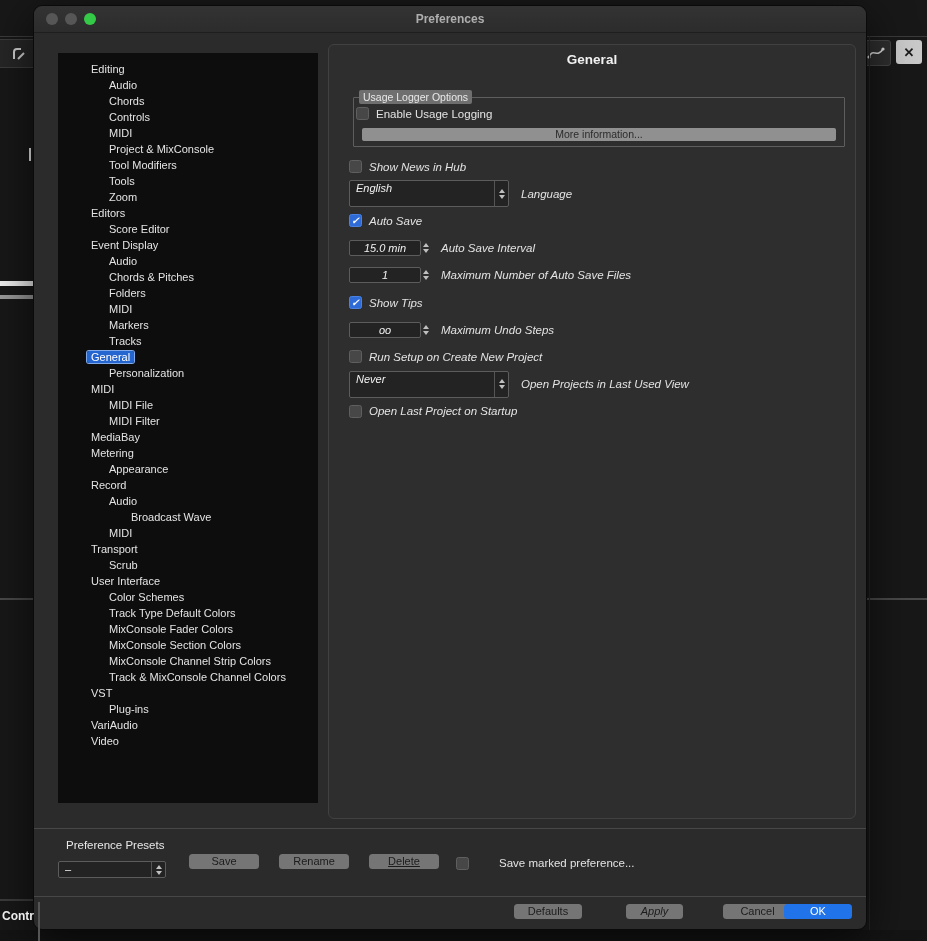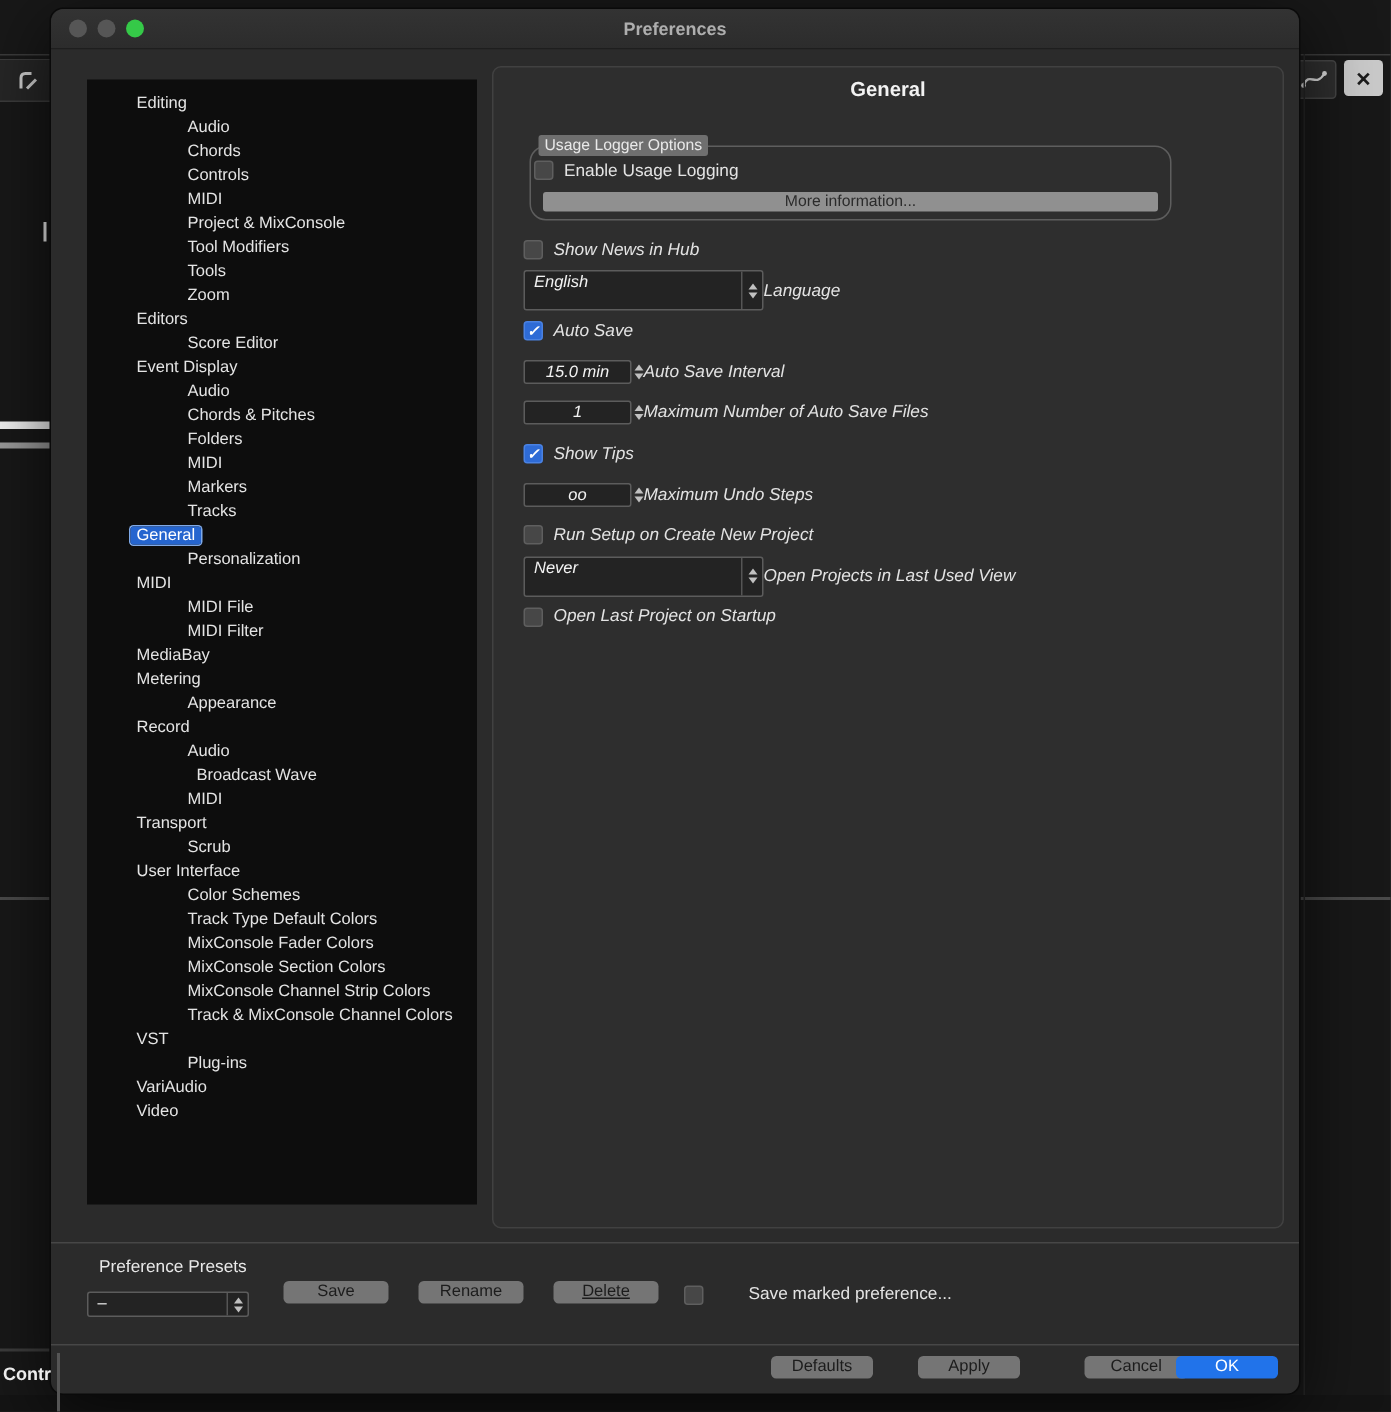--- a/index.html
+++ b/index.html
@@ -35,40 +35,40 @@
   .title{position:absolute;left:0;right:0;top:0;height:26px;line-height:26px;text-align:center;color:#aeaeae;font-size:12px;font-weight:bold;}
   .tlc{position:absolute;top:7px;width:12px;height:12px;border-radius:50%;}
   .c1{left:12px;background:#565656;}
   .c2{left:31px;background:#565656;}
   .c3{left:50px;background:#35c948;}
 
   
   .sidebar{position:absolute;left:24px;top:47px;width:260px;height:750px;background:#0d0d0d;padding-top:8px;box-sizing:border-box;overflow:hidden;}
   .sb-row{height:16px;line-height:16px;white-space:nowrap;font-size:11px;color:#e4e4e4;}
   .lvl0{padding-left:29px;}
-  .lvl1{padding-left:47px;margin-left:16px;}
+  .lvl1{padding-left:47px;}
   .lvl2{padding-left:69px;}
   .sb-label{padding:0 4px;border-radius:2px;}
   .sb-label.selected{background:#2565cf;box-shadow:0 0 0 1px #7fa9e8;color:#fff;}
 
   
   .panel{position:absolute;left:294px;top:38px;width:528px;height:775px;background:#2e2e2e;border:1px solid #414141;border-radius:6px;box-sizing:border-box;}
   .panel-title{position:absolute;left:0;right:0;top:7px;text-align:center;font-size:13.5px;font-weight:bold;color:#f2f2f2;}
-  .fieldset{position:absolute;left:24px;top:52px;width:428px;height:50px;border:1px solid #5e5e5e;border-radius:11px;box-sizing:border-box;}
+  .fieldset{position:absolute;left:24px;top:52px;width:492px;height:50px;border:1px solid #5e5e5e;border-radius:1px;box-sizing:border-box;}
   .legend{position:absolute;top:-8px;left:5px;background:#6f6f6f;color:#e9e9e9;font-size:10.5px;padding:1px 4px;border-radius:2px;}
   .fs-row{position:absolute;left:2px;top:9px;display:flex;align-items:center;}
   .moreinfo{position:absolute;left:8px;right:8px;top:30px;height:13px;background:#909090;border-radius:2px;color:#2b2b2b;font-size:10.5px;line-height:13px;text-align:center;cursor:default;}
   .rows{position:absolute;left:20px;top:108px;right:10px;font-style:italic;}
   .set-row{height:27.2px;display:flex;align-items:center;}
 
   
   .cb{width:13px;height:13px;border-radius:2.5px;background:#474747;border:1px solid #5f5f5f;box-sizing:border-box;flex:0 0 auto;display:flex;align-items:center;justify-content:center;color:#fff;font-size:10px;font-weight:bold;}
   .cb.on{background:#2e6bd6;border-color:#4a82e2;}
   .cb.on::after{content:"\2713";}
-  .lbl{font-size:11.5px;color:#e3e3e3;margin-left:0;}
+  .lbl{font-size:11.5px;color:#e3e3e3;margin-left:12px;}
   .cblbl{margin-left:7px;}
   .dd{display:flex;align-items:stretch;width:160px;height:27px;background:#232323;border:1px solid #5c5c5c;border-radius:2px;box-sizing:border-box;flex:0 0 auto;}
   .dd-val{flex:1;font-size:11px;color:#f2f2f2;padding:0 6px;line-height:15px;overflow:hidden;white-space:nowrap;}
   .dd-arr{width:13px;border-left:1px solid #555;display:flex;flex-direction:column;align-items:center;justify-content:center;gap:2px;}
   .tu{width:0;height:0;border-left:3px solid transparent;border-right:3px solid transparent;border-bottom:4px solid #c0c0c0;display:block;}
   .td{width:0;height:0;border-left:3px solid transparent;border-right:3px solid transparent;border-top:4px solid #c0c0c0;display:block;}
   .step{width:72px;height:16px;background:#232323;border:1px solid #5c5c5c;border-radius:2px;box-sizing:border-box;font-size:11px;color:#f2f2f2;text-align:center;line-height:14px;flex:0 0 auto;}
   .step-arr{display:flex;flex-direction:column;gap:2px;margin-left:2px;}
 
   
@@ -76,21 +76,21 @@
   .presets-title{position:absolute;left:32px;top:833px;font-size:11.5px;color:#e8e8e8;}
   .pdd{position:absolute;left:24px;top:855px;width:108px;height:17px;display:flex;align-items:stretch;background:#232323;border:1px solid #5c5c5c;border-radius:2px;box-sizing:border-box;}
   .pcb-row{position:absolute;left:422px;top:851px;display:flex;align-items:flex-start;gap:23px;}
   .footer-divider{position:absolute;left:0;right:0;top:890px;border-top:1px solid #474747;}
   .btn{position:absolute;background:#757575;color:#1c1c1c;border-radius:3.5px;font-size:11px;height:15px;line-height:15px;text-align:center;cursor:default;}
   .btn.primary{background:#2173ea;color:#fff;}
   .btn.save{left:155px;top:848px;width:70px;}
   .btn.rename{left:245px;top:848px;width:70px;}
   .btn.delete{left:335px;top:848px;width:70px;text-decoration:underline;}
   .btn.defaults{left:480px;top:898px;width:68px;}
-  .btn.apply{left:578px;top:898px;width:68px;}
+  .btn.apply{left:592px;top:898px;width:57px;font-style:italic;}
   .btn.cancel{left:659px;top:898px;width:69px;margin-left:30px;}
   .btn.ok{left:750px;top:898px;width:68px;}
 </style>
 </head>
 <body>
 
 <div id="screen">
 
   <div class="bgel tl-tool">
     <svg width="16" height="14" viewBox="0 0 16 14">

